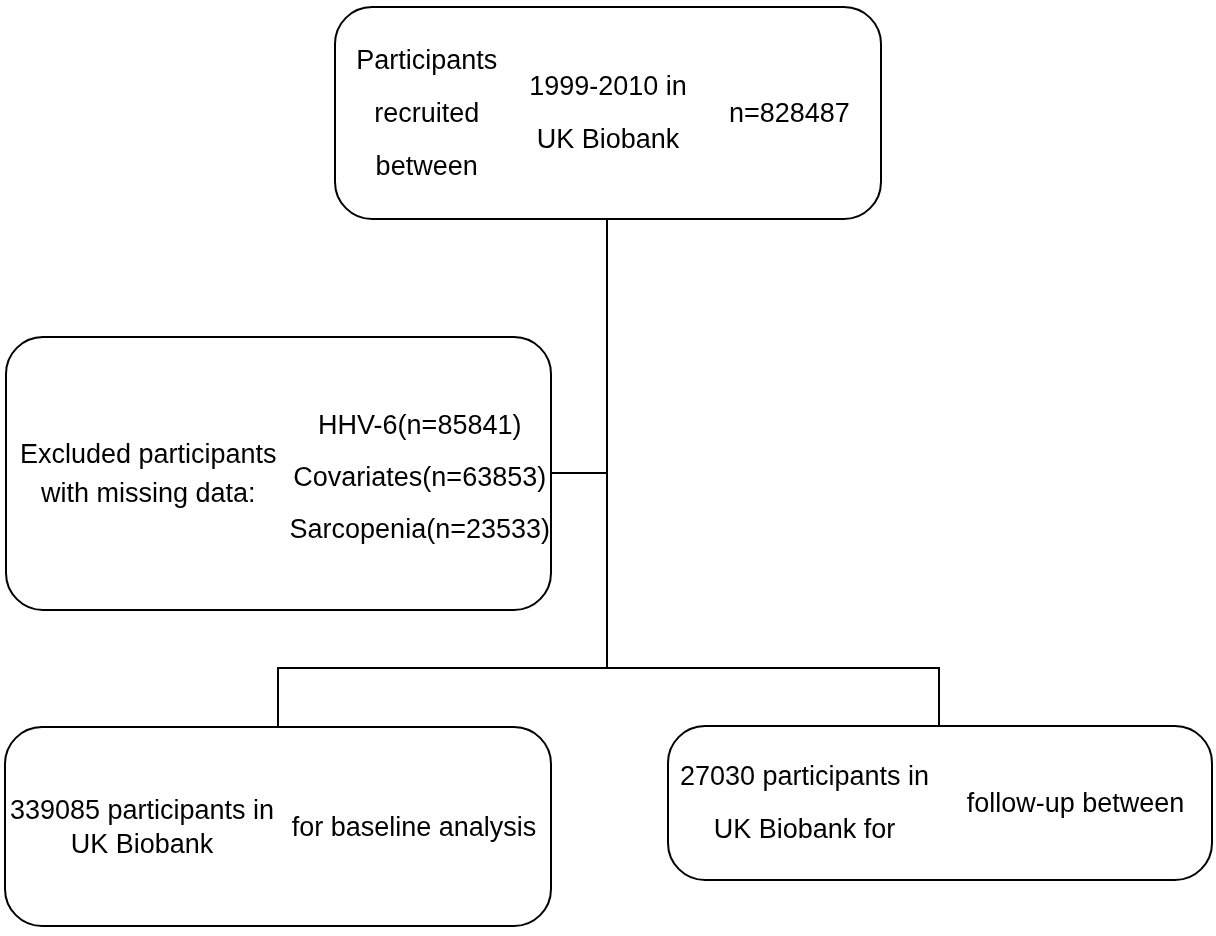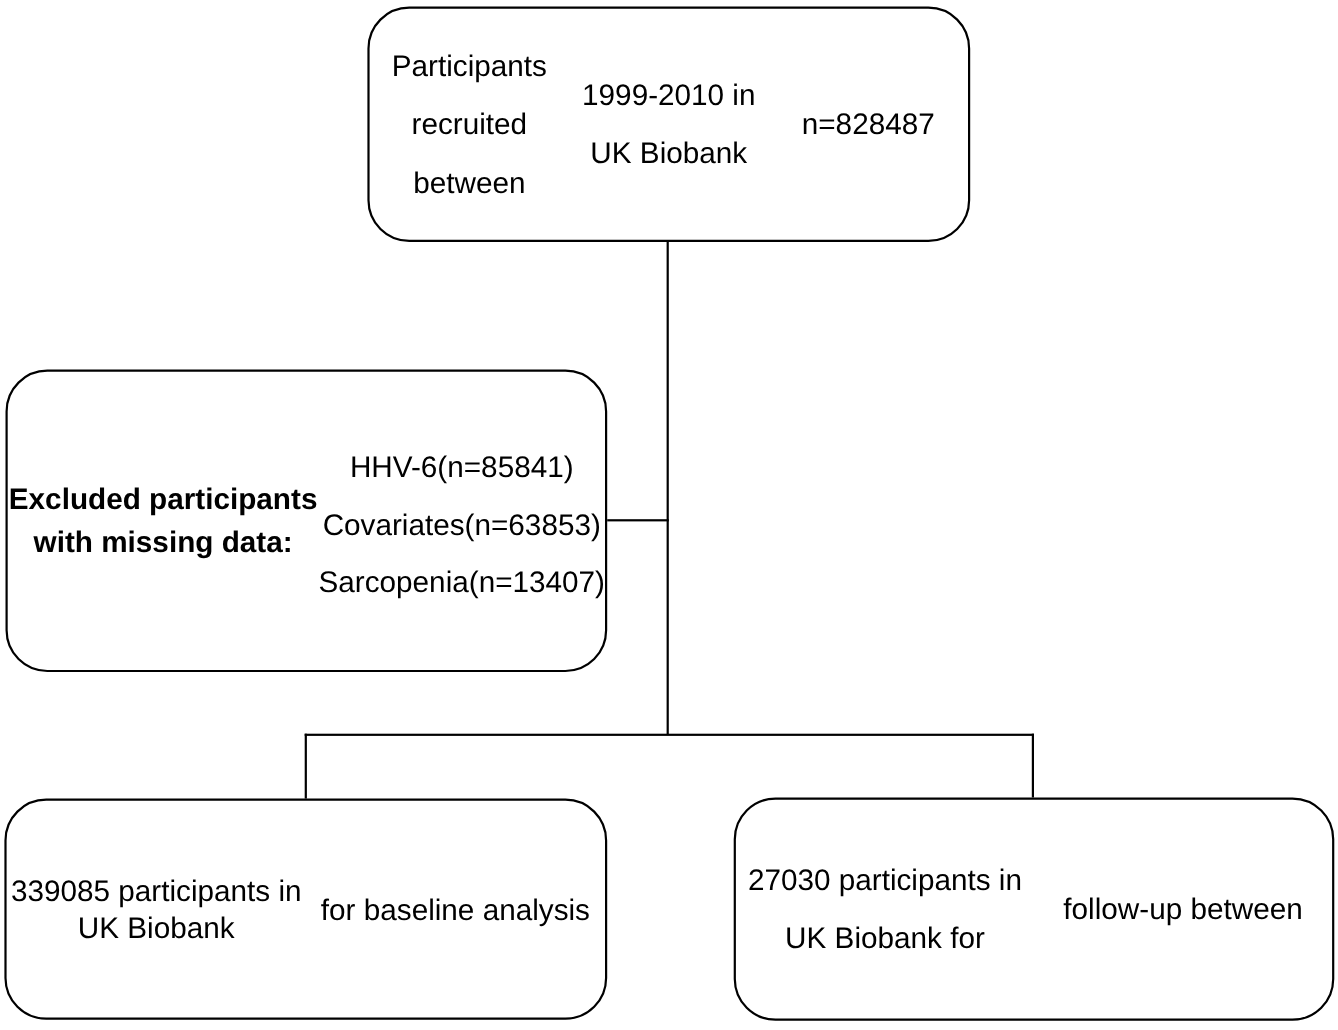--- a/index.html
+++ b/index.html
@@ -26,26 +26,26 @@
     flex-direction:row;
     justify-content:center;
     align-items:center;
     text-align:center;
     font-size:27px;
   }
   .node .line{width:100%;}
   #node-recruited{left:334px;top:6px;width:548px;height:214px;}
   #node-recruited .line{line-height:53px;}
   #node-excluded{left:5px;top:336px;width:547px;height:275px;}
-  #node-excluded .heading{line-height:39px;max-width:500px;font-weight:bold;}
+  #node-excluded .heading{line-height:39px;max-width:500px;}
   #node-excluded .items{margin-top:6px;}
   #node-excluded .item{line-height:52px;}
   #node-baseline{left:4px;top:726px;width:548px;height:201px;}
   #node-baseline .line{line-height:34px;}
-  #node-followup{left:667px;top:725px;width:546px;height:203px;}
+  #node-followup{left:667px;top:725px;width:546px;height:156px;}
   #node-followup .line{line-height:53px;}
   .connector{position:absolute;background:var(--stroke);}
   #conn-main-vertical{left:606px;top:220px;width:2px;height:448px;}
   #conn-excluded-horizontal{left:552px;top:472px;width:56px;height:2px;}
   #conn-branch-horizontal{left:277px;top:667px;width:663px;height:2px;}
   #conn-left-stub{left:277px;top:667px;width:2px;height:59px;}
   #conn-right-stub{left:938px;top:667px;width:2px;height:58px;}
 </style>
 </head>
 <body>
@@ -56,21 +56,21 @@
     <div class="line">Participants recruited between</div>
     <div class="line">1999-2010 in UK Biobank</div>
     <div class="line">n=828487</div>
   </div>
 
   <div class="node" id="node-excluded">
     <div class="heading">Excluded participants with missing data:</div>
     <div class="items">
       <div class="item">HHV-6(n=85841)</div>
       <div class="item">Covariates(n=63853)</div>
-      <div class="item">Sarcopenia(n=13407)</div>
+      <div class="item">Sarcopenia(n=23533)</div>
     </div>
   </div>
 
   <div class="node" id="node-baseline">
     <div class="line">339085 participants in UK Biobank</div>
     <div class="line">for baseline analysis</div>
   </div>
 
   <div class="node" id="node-followup">
     <div class="line">27030 participants in UK Biobank for</div>

